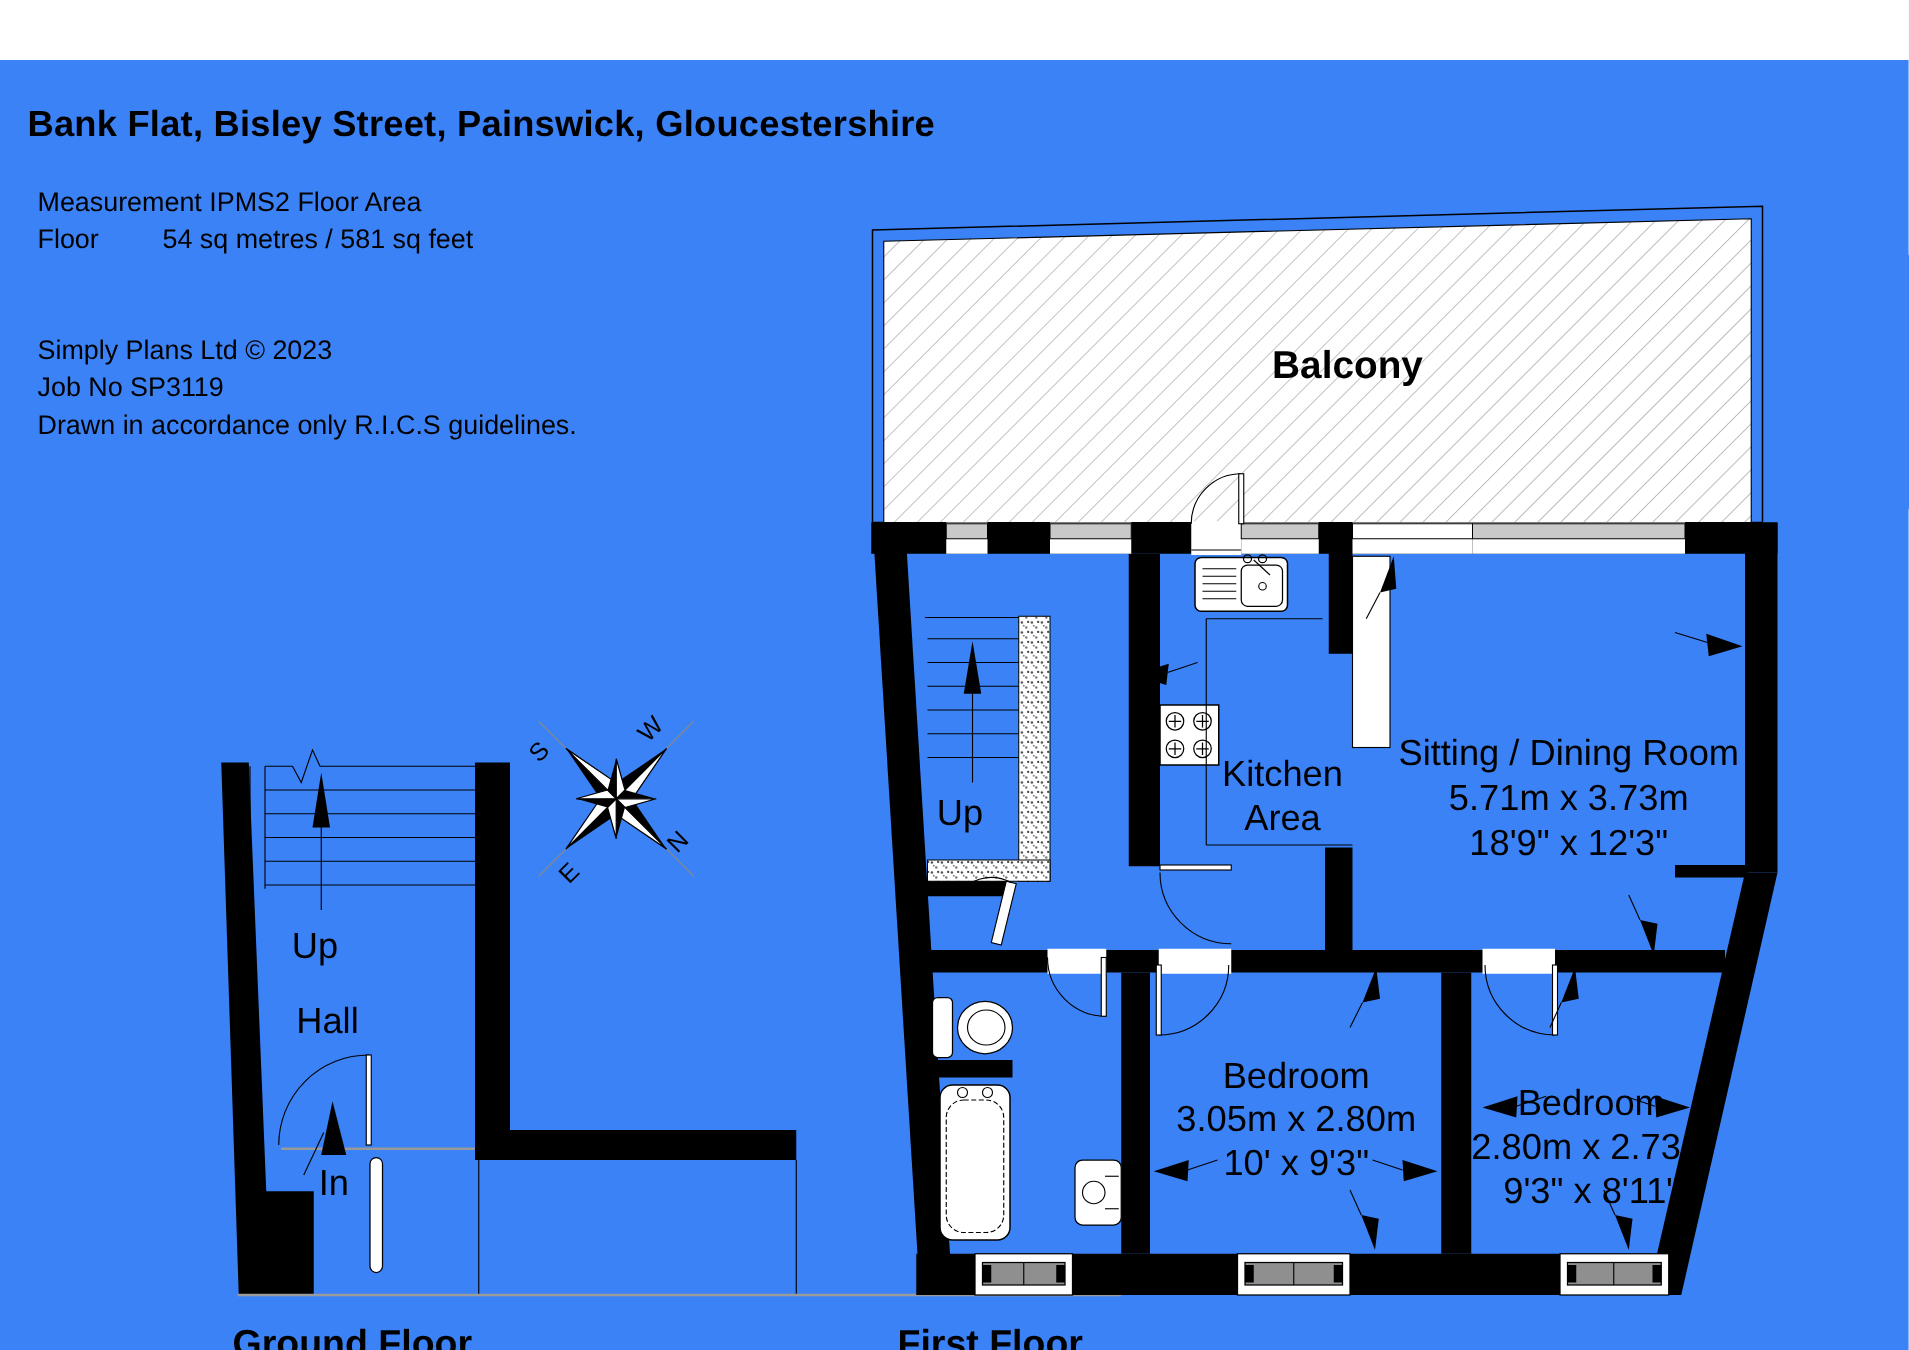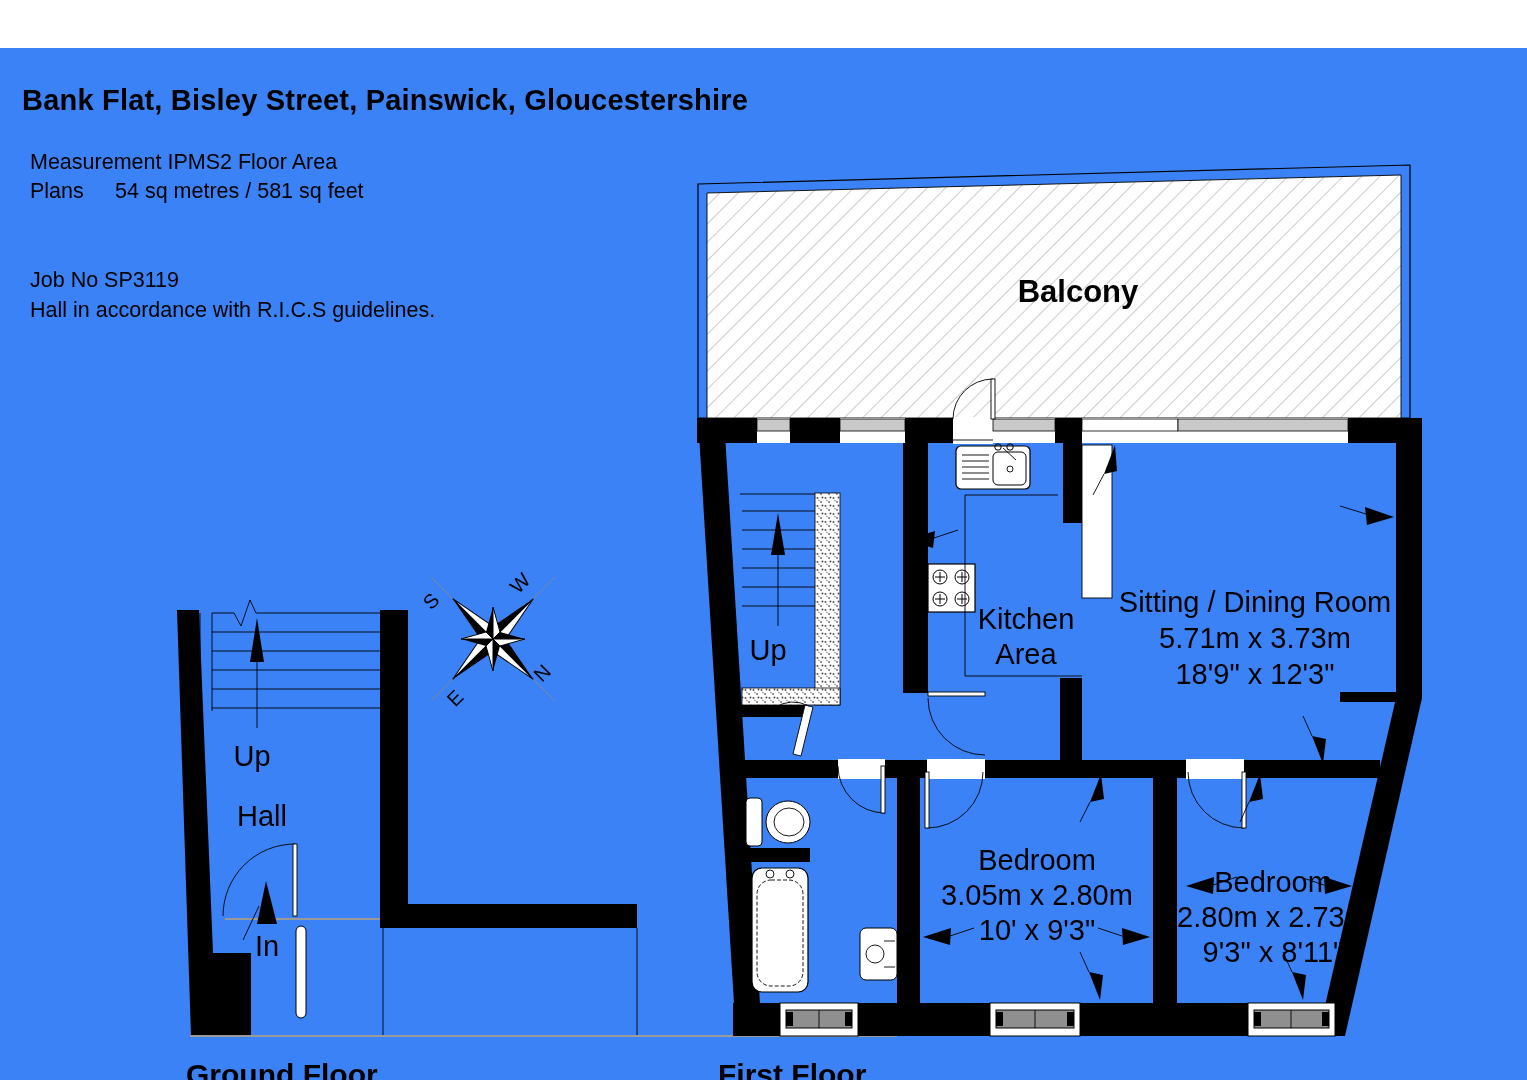--- a/index.html
+++ b/index.html
@@ -1,47 +1,48 @@
 <!DOCTYPE html>
 <html><head>
 <meta charset="utf-8">
 <style>
   html,body{margin:0;padding:0;background:#fff;}
   .page{position:relative;width:1527px;height:1080px;background:#3b82f6;overflow:hidden;
         font-family:"Liberation Sans",sans-serif;color:#000;margin-top:48px;}
   .title{position:absolute;left:22px;top:36px;font-size:29px;font-weight:bold;letter-spacing:0.2px;}
   .arealabel{position:absolute;left:30px;top:102px;font-size:21.5px;}
   .arearow{position:absolute;left:30px;top:131px;font-size:21.5px;}
-  .arearow .val{position:absolute;left:85px;white-space:nowrap;text-align:right;}
+  .arearow .val{position:absolute;left:100px;white-space:nowrap;text-align:right;}
   .notes{position:absolute;left:30px;top:217px;font-size:21.5px;line-height:30.2px;white-space:nowrap;}
   svg{position:absolute;left:0;top:0;}
   svg text{font-family:"Liberation Sans",sans-serif;fill:#000;}
   .room{font-size:29px;}
   .cap{font-size:30px;font-weight:bold;}
   .balc{font-size:31px;font-weight:bold;}
   .cmp{font-size:20px;}
   .thin{fill:none;stroke:#000;stroke-width:1.2px;}
   .hair{fill:none;stroke:#000;stroke-width:0.9px;}
   .wall{fill:#000;stroke:none;}
   .grayline{fill:none;stroke:#9a9a9a;stroke-width:2px;}
 </style>
 </head>
 <body>
 
 <div class="page">
 
   <div class="title">Bank Flat, Bisley Street, Painswick, Gloucestershire</div>
   <div class="arealabel">Measurement IPMS2 Floor Area</div>
   <div class="arearow">
-    <span>Plans</span>
+    <span>Floor</span>
     <span class="val">54 sq metres / 581 sq feet</span>
   </div>
   <div class="notes">
+    <div>Simply Plans Ltd © 2023</div>
     <div>Job No SP3119</div>
-    <div>Hall in accordance with R.I.C.S guidelines.</div>
+    <div>Drawn in accordance only R.I.C.S guidelines.</div>
   </div>
 
   <svg width="1527" height="1080" viewBox="0 0 1527 1080">
     <defs>
       <pattern id="hatch" width="13" height="13" patternUnits="userSpaceOnUse" patternTransform="rotate(-45)">
         <rect width="13" height="13" fill="#ffffff"></rect>
         <line x1="0" y1="0" x2="13" y2="0" stroke="#9a9a9a" stroke-width="1"></line>
       </pattern>
       <pattern id="stipple" width="8" height="8" patternUnits="userSpaceOnUse">
         <rect width="8" height="8" fill="#ffffff"></rect>

